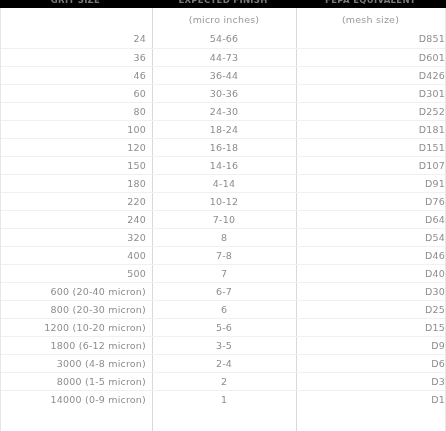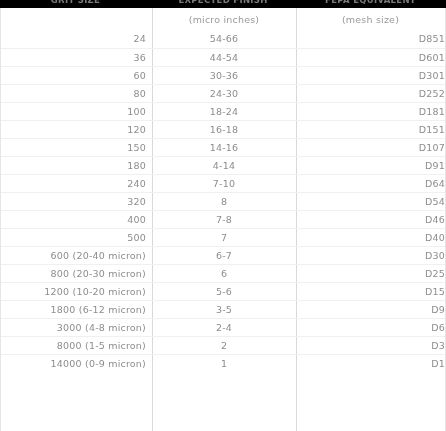--- a/index.html
+++ b/index.html
@@ -152,22 +152,27 @@
   </div>
 
   <div id="rows">
       <div class="data-row">
         <div class="cell cell-grit">24</div>
         <div class="cell cell-finish">54-66</div>
         <div class="cell cell-fepa">D851</div>
       </div>
       <div class="data-row">
         <div class="cell cell-grit">36</div>
-        <div class="cell cell-finish">44-54</div>
+        <div class="cell cell-finish">44-73</div>
         <div class="cell cell-fepa">D601</div>
+      </div>
+      <div class="data-row">
+        <div class="cell cell-grit">46</div>
+        <div class="cell cell-finish">36-44</div>
+        <div class="cell cell-fepa">D426</div>
       </div>
       <div class="data-row">
         <div class="cell cell-grit">60</div>
         <div class="cell cell-finish">30-36</div>
         <div class="cell cell-fepa">D301</div>
       </div>
       <div class="data-row">
         <div class="cell cell-grit">80</div>
         <div class="cell cell-finish">24-30</div>
         <div class="cell cell-fepa">D252</div>
@@ -186,20 +191,25 @@
         <div class="cell cell-grit">150</div>
         <div class="cell cell-finish">14-16</div>
         <div class="cell cell-fepa">D107</div>
       </div>
       <div class="data-row">
         <div class="cell cell-grit">180</div>
         <div class="cell cell-finish">4-14</div>
         <div class="cell cell-fepa">D91</div>
       </div>
       <div class="data-row">
+        <div class="cell cell-grit">220</div>
+        <div class="cell cell-finish">10-12</div>
+        <div class="cell cell-fepa">D76</div>
+      </div>
+      <div class="data-row">
         <div class="cell cell-grit">240</div>
         <div class="cell cell-finish">7-10</div>
         <div class="cell cell-fepa">D64</div>
       </div>
       <div class="data-row">
         <div class="cell cell-grit">320</div>
         <div class="cell cell-finish">8</div>
         <div class="cell cell-fepa">D54</div>
       </div>
       <div class="data-row">

